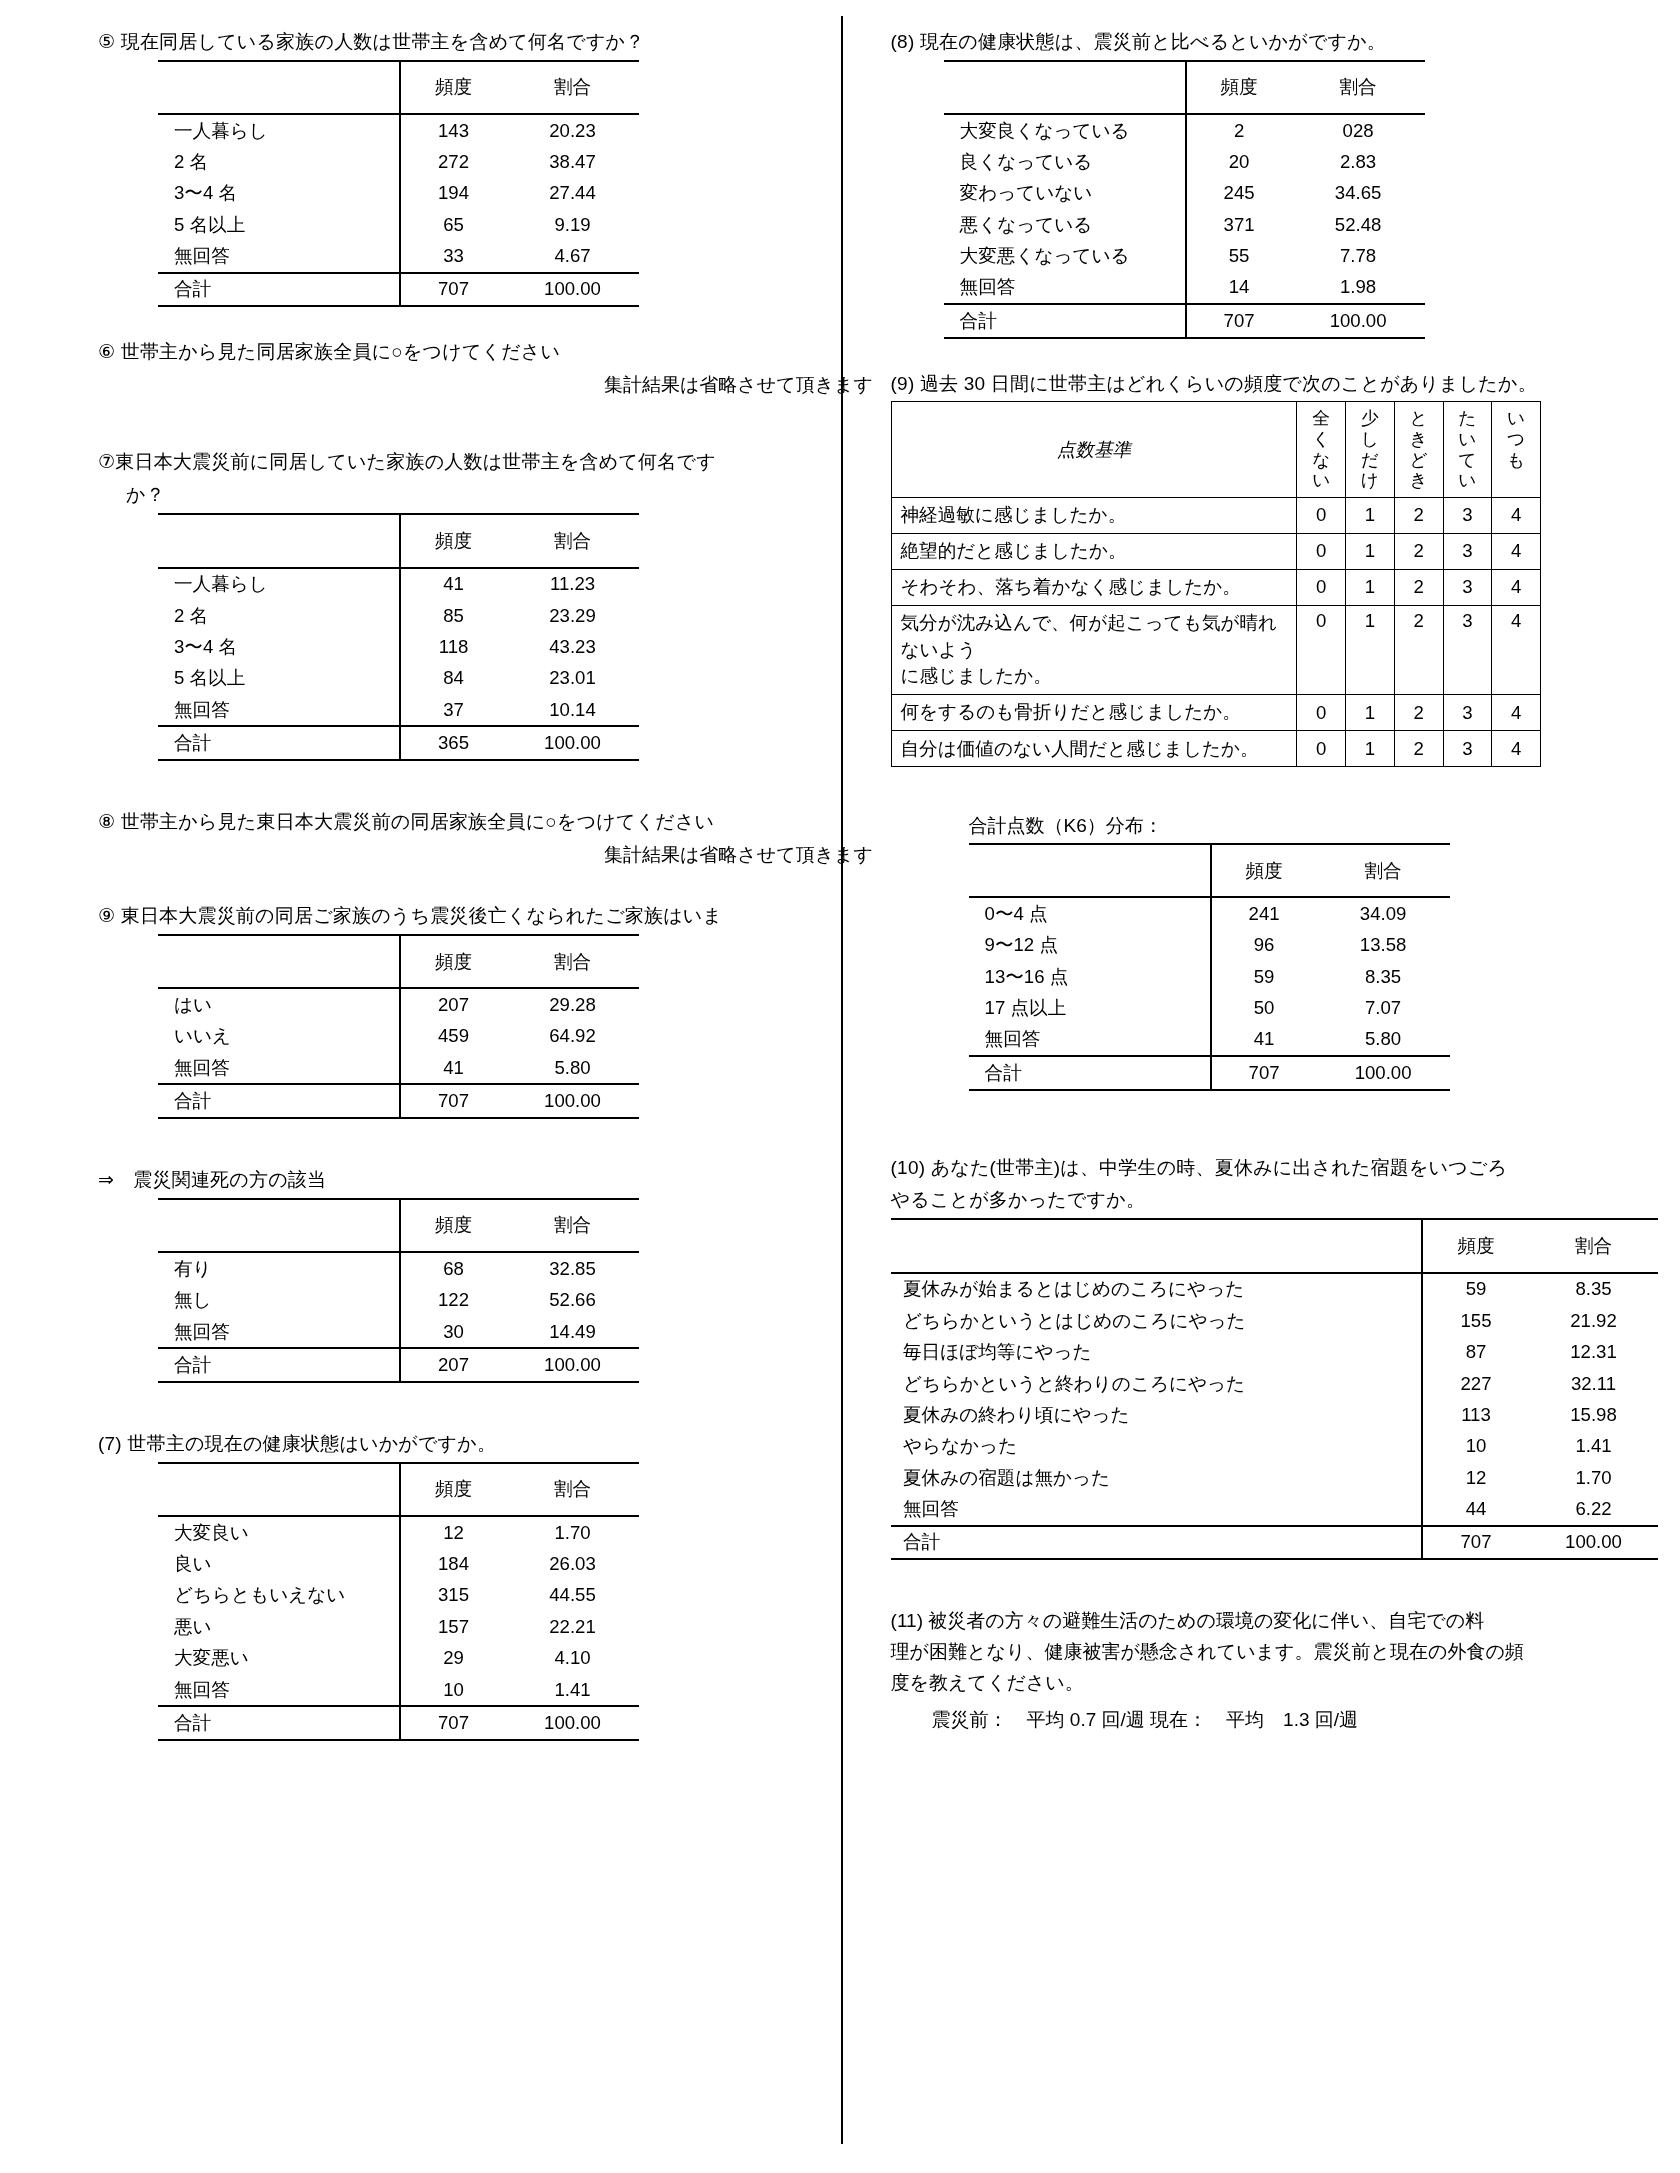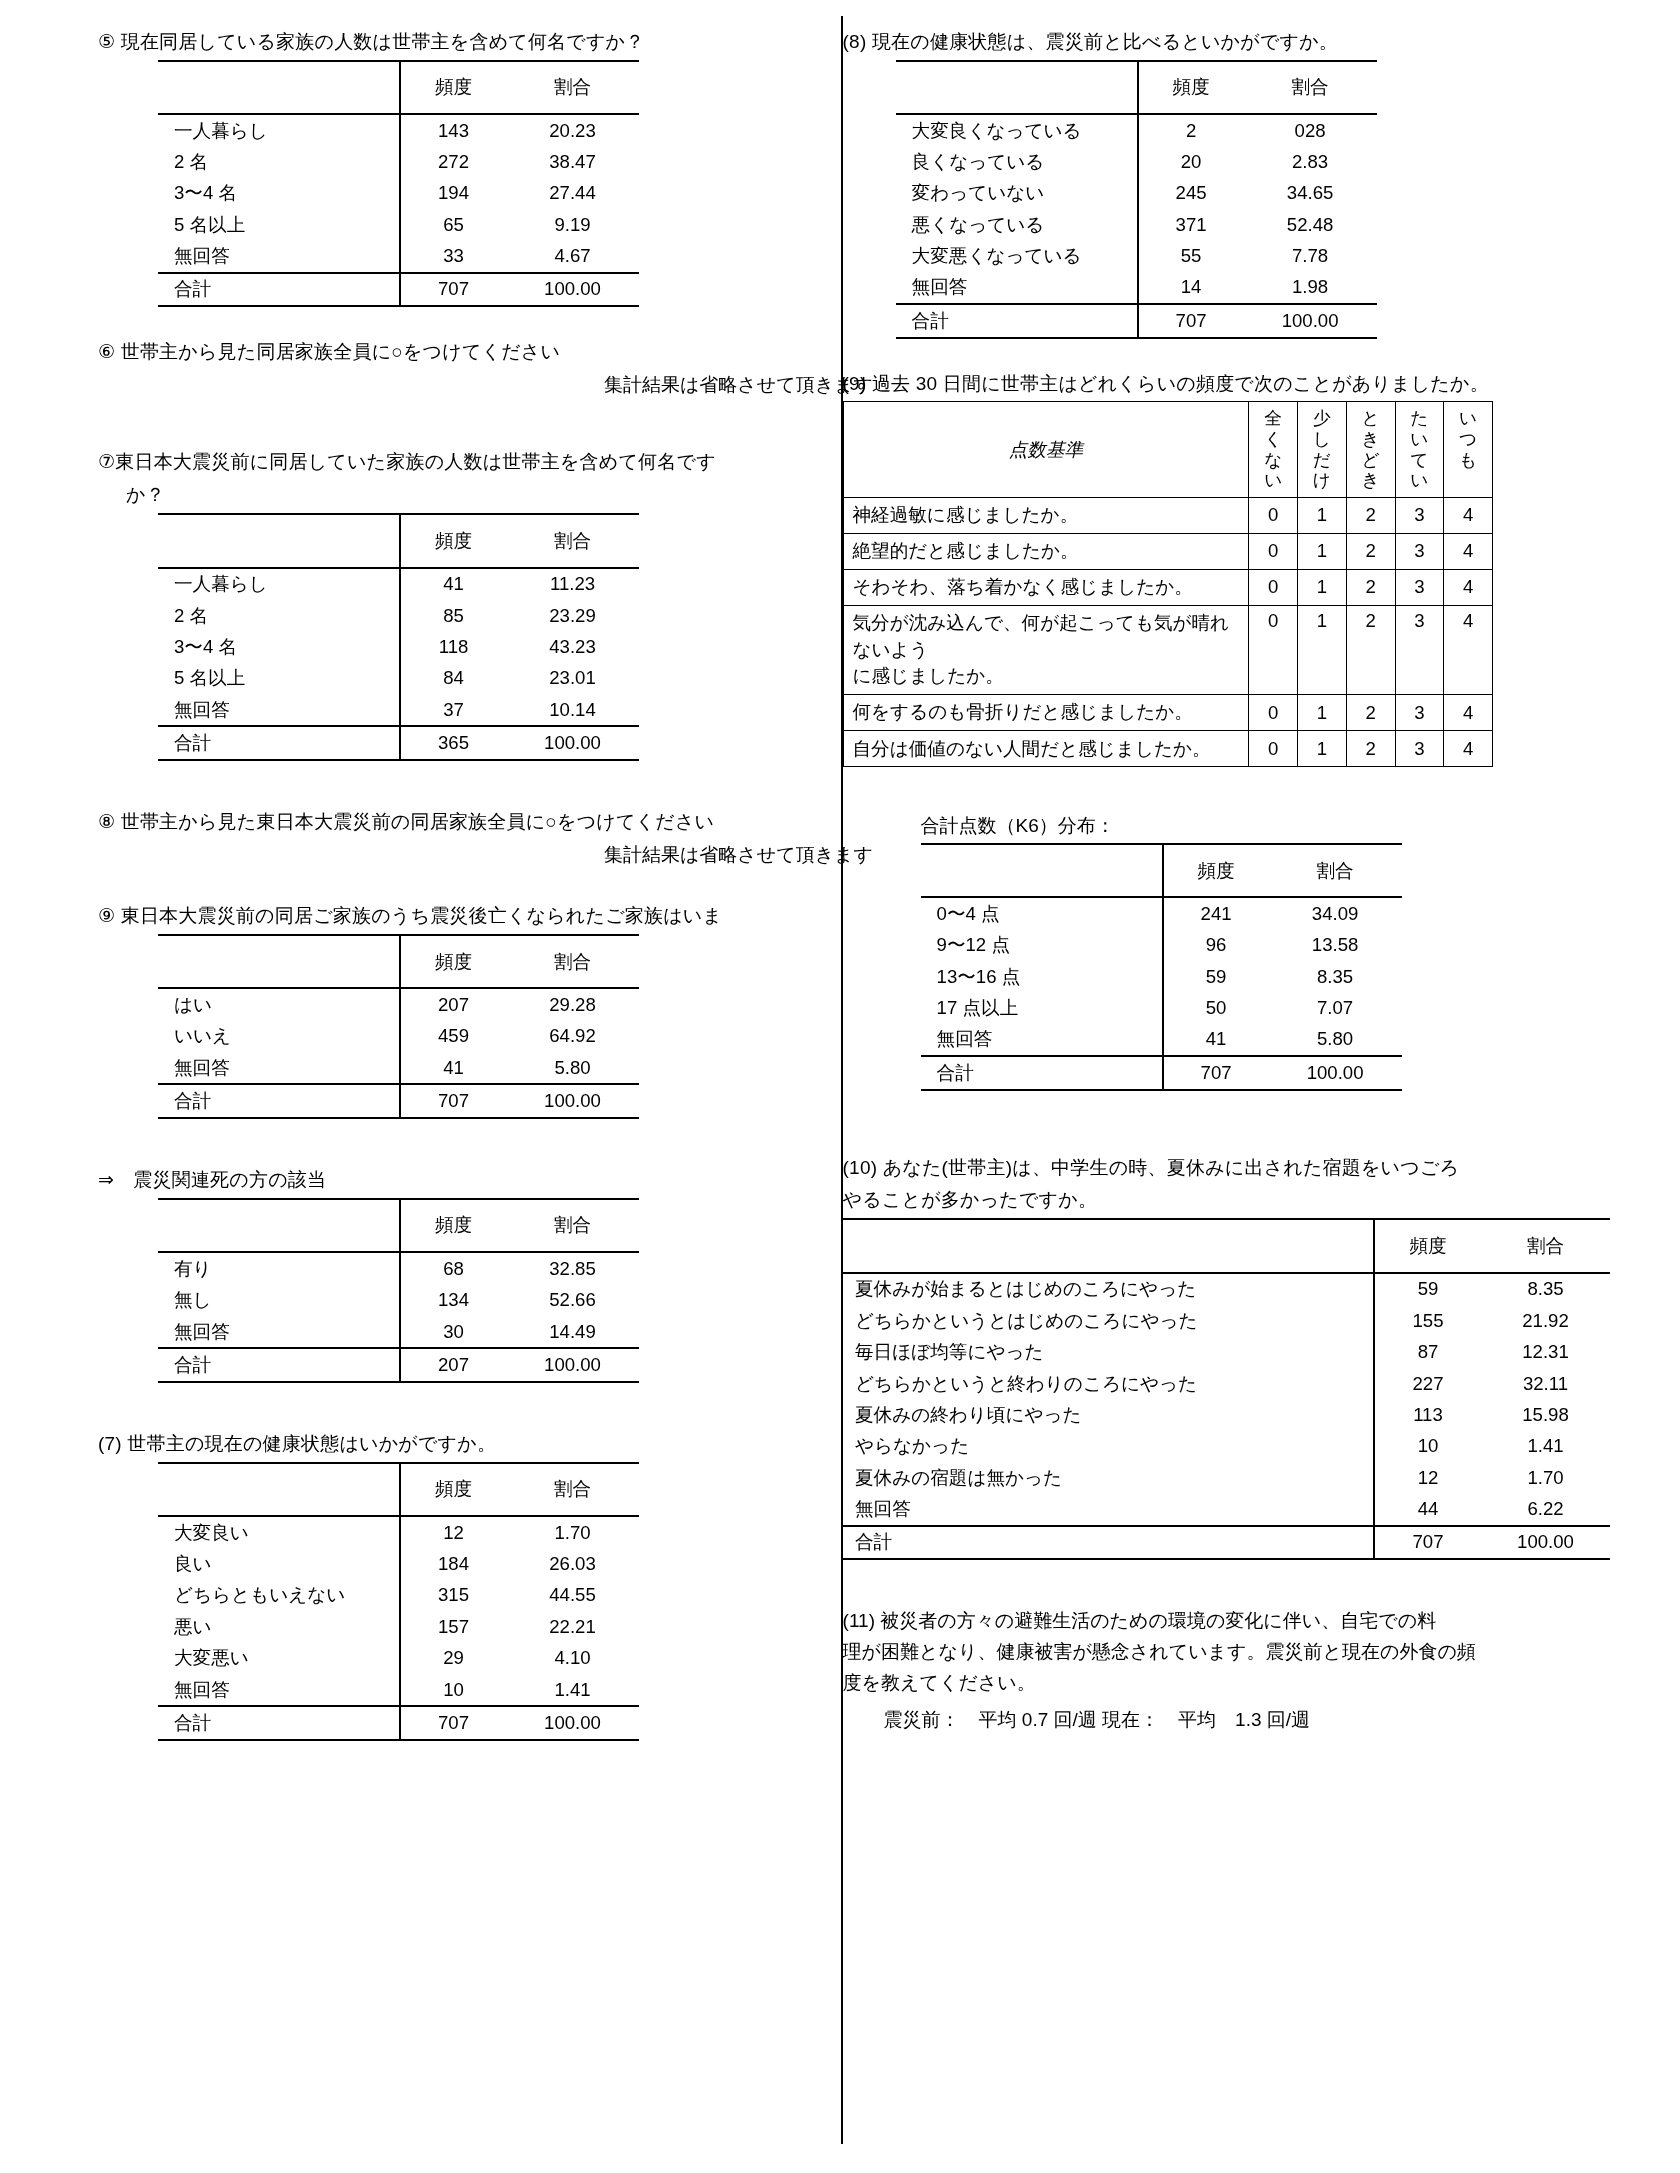--- a/index.html
+++ b/index.html
@@ -27,21 +27,21 @@
     width: 1.8px;
     height: 2128px;
     background: #000000;
   }
   .col {
     position: absolute;
     top: 0;
     box-sizing: border-box;
   }
   .col-left  { left: 0px;   width: 908px;  padding: 26.6px 35px 0 98px; }
-  .col-right { left: 816px; width: 712px;  padding: 26.6px 35px 0 26.6px;  }
+  .col-right { left: 864px; width: 712px;  padding: 26.6px 35px 0 26.6px;  }
 
   
   .q {
     font-size: 19px;
     line-height: 1.55;
     margin: 0 0 3.5px 0;
     letter-spacing: 0.2px;
   }
   .q-sub {
     font-size: 19px;
@@ -303,21 +303,21 @@
           </tr>
         </thead>
         <tbody>
           <tr>
             <td class="lbl">有り</td>
             <td class="num">68</td>
             <td class="pct">32.85</td>
           </tr>
           <tr>
             <td class="lbl">無し</td>
-            <td class="num">134</td>
+            <td class="num">122</td>
             <td class="pct">52.66</td>
           </tr>
           <tr>
             <td class="lbl">無回答</td>
             <td class="num">30</td>
             <td class="pct">14.49</td>
           </tr>
           <tr class="total">
             <td class="lbl">合計</td>
             <td class="num">207</td>

